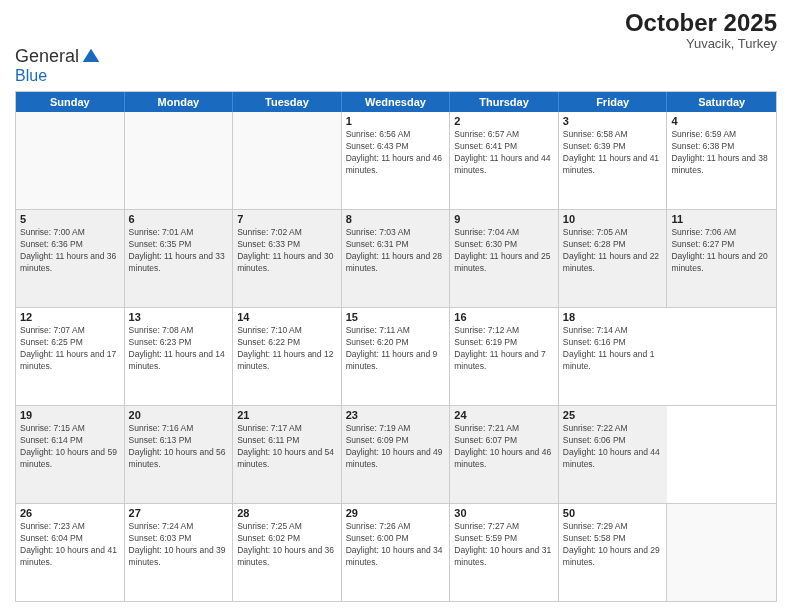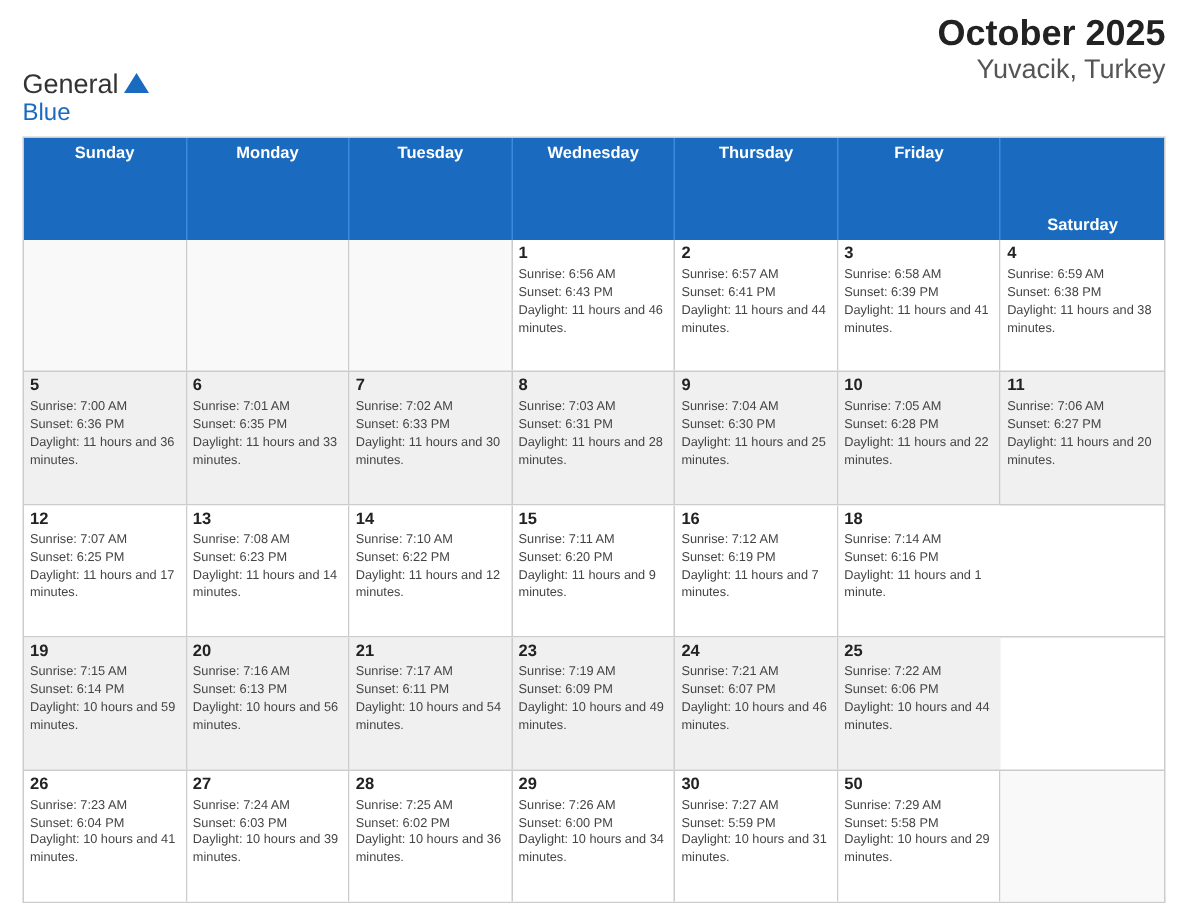--- a/index.html
+++ b/index.html
@@ -49,21 +49,21 @@
     .title-block {
       text-align: right;
     }
     .month-title {
       font-size: 24px;
       font-weight: bold;
       color: #222;
       line-height: 1.1;
     }
     .location {
-      font-size: 18px;
+      font-size: 13px;
       color: #555;
     }
     .calendar {
       flex: 1;
       display: flex;
       flex-direction: column;
       border: 1px solid #ccc;
     }
     .cal-header {
       display: grid;
@@ -73,21 +73,20 @@
     .cal-header-cell {
       color: #fff;
       font-size: 11px;
       font-weight: bold;
       text-align: center;
       padding: 4px 2px;
       border-right: 1px solid #3a8bdf;
     }
     .cal-header-cell:last-child {
       border-right: none;
-      margin-top: 48px;
     }
     .cal-body {
       flex: 1;
       display: flex;
       flex-direction: column;
     }
     .cal-row {
       display: grid;
       grid-template-columns: repeat(7, 1fr);
       flex: 1;

